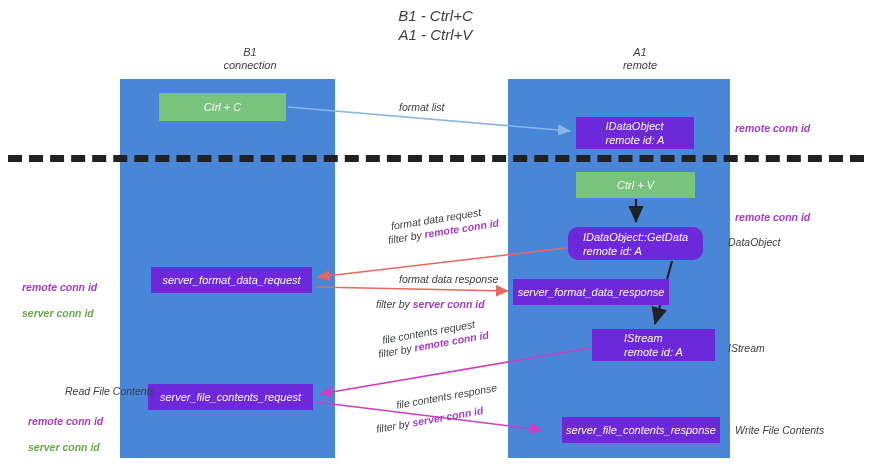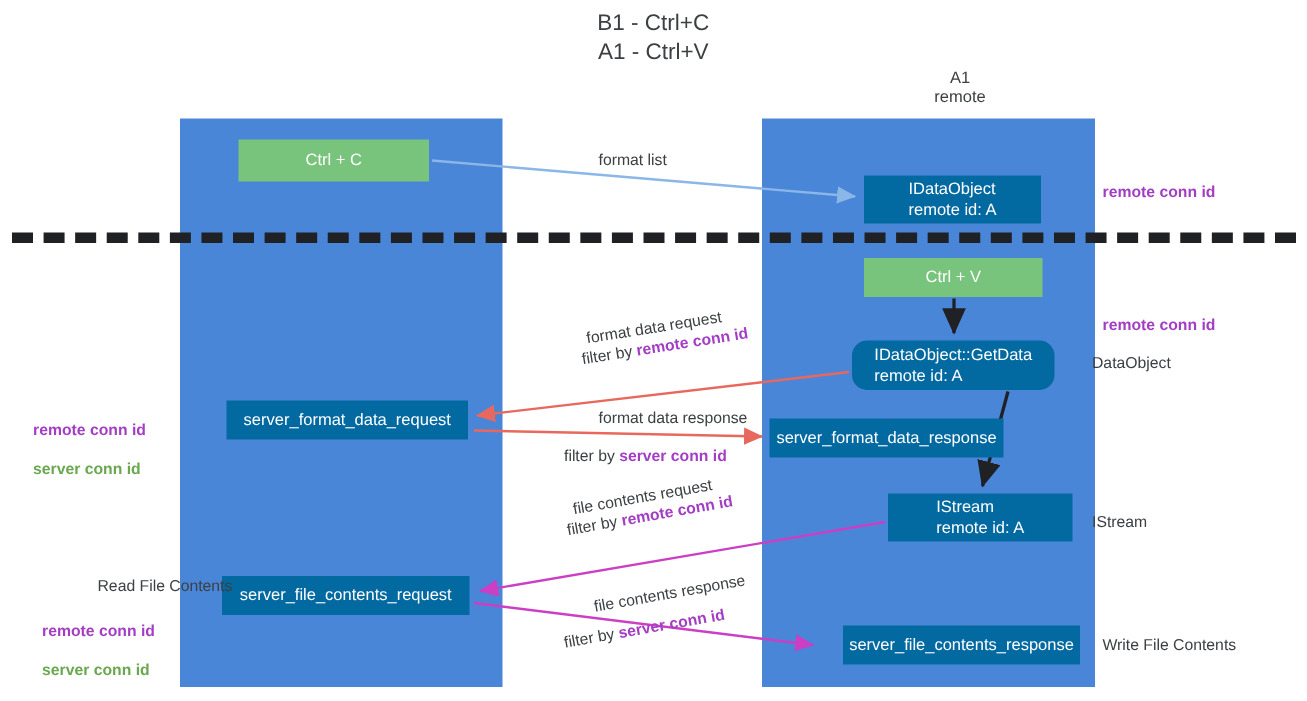--- a/index.html
+++ b/index.html
@@ -4,21 +4,21 @@
 <style>
   html,body{margin:0;padding:0;}
   body{
     width:871px;height:467px;
     background:#ffffff;
     font-family:"Liberation Sans","DejaVu Sans",sans-serif;
     position:relative;
     overflow:hidden;
     color:#3c4043;
   }
-  #stage{position:absolute;left:0;top:0;width:871px;height:467px;}
+  #stage{position:absolute;left:0;top:0;width:871px;height:467px;font-style:italic;}
 
   
   .title{
     position:absolute;left:0;top:6px;width:871px;
     text-align:center;font-size:15px;line-height:19px;color:#3c4043;
     white-space:pre-line;
   }
 
   
   .col-head{
@@ -40,21 +40,21 @@
   }
 
   
   .node{
     position:absolute;box-sizing:border-box;
     display:flex;align-items:center;justify-content:center;
     text-align:left;color:#ffffff;font-size:11px;line-height:14px;
     white-space:pre-line;padding:2px 4px;
   }
   .node.green{background:#78c47c;}
-  .node.orange{background:#0369a1;}
+  .node.orange{background:#6d28d9;}
 
   #node-ctrlc{left:159px;top:93px;width:127px;height:28px;}
   #node-idataobject{left:576px;top:117px;width:118px;height:32px;}
   #node-ctrlv{left:576px;top:172px;width:119px;height:26px;}
   #node-getdata{left:568px;top:227px;width:135px;height:33px;border-radius:10px;}
   #node-fmt-req{left:151px;top:267px;width:161px;height:26px;}
   #node-fmt-resp{left:513px;top:279px;width:156px;height:26px;}
   #node-istream{left:592px;top:329px;width:123px;height:32px;}
   #node-file-req{left:148px;top:384px;width:165px;height:26px;}
   #node-file-resp{left:547px;top:417px;width:158px;height:26px;margin-left:15px;}
@@ -100,20 +100,22 @@
   svg#wires{position:absolute;left:0;top:0;width:871px;height:467px;overflow:visible;}
 </style>
 </head>
 <body>
 
 <div id="stage">
 
   <div class="title">B1 - Ctrl+C
 A1 - Ctrl+V</div>
 
+  <div class="col-head" id="head-b1">B1
+connection</div>
   <div class="col-head" id="head-a1">A1
 remote</div>
 
   <div class="lane" id="lane-b1"></div>
   <div class="lane" id="lane-a1"></div>
 
   <svg id="wires">
     <defs>
       <marker id="ah-blue" markerWidth="9" markerHeight="9" refX="7.5" refY="3.6" orient="auto">
         <path d="M0,0 L8,3.6 L0,7.2 z" fill="#8ab6e8"></path>

